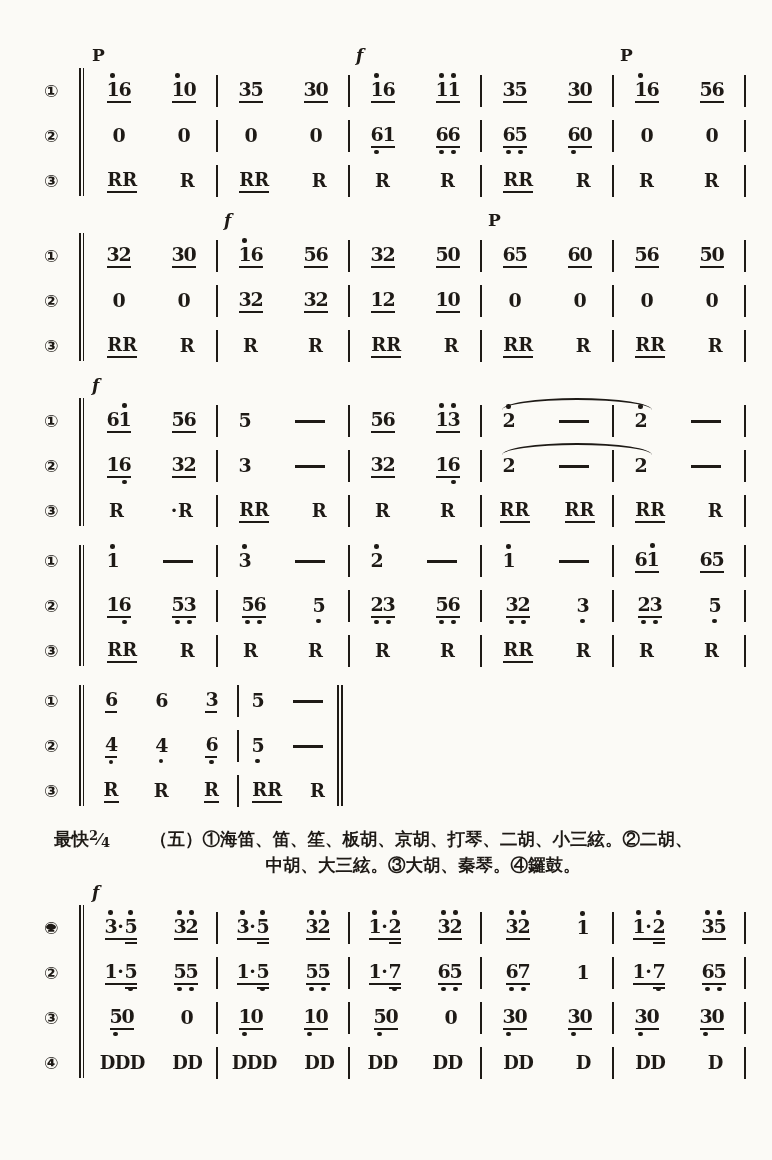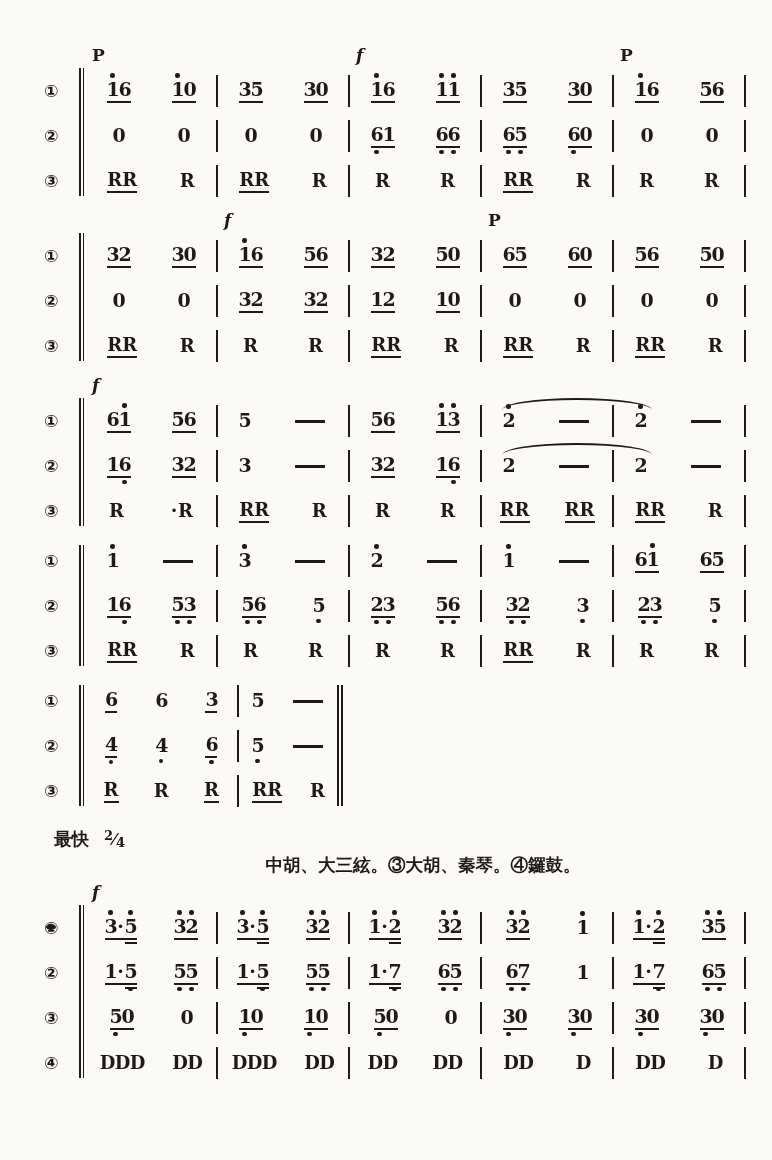--- a/index.html
+++ b/index.html
@@ -52,21 +52,21 @@
     position:absolute; left:63.5%; width:22.5%; height:12px; top:-3px;
     border-top:2.2px solid var(--ink);
     border-radius:50% 50% 0 0 / 100% 100% 0 0;
   }
   
   .textline{
     display:flex; align-items:baseline; gap:40px;
     font-weight:bold; font-size:17.5px; margin:16px 0 2px; padding-left:10px;
   }
   .tempo{ white-space:nowrap; }
-  .frac{ margin-left:15px; }
+  .frac{ margin-left:0; }
   .frac .fn{ font-size:13px; vertical-align:5px; }
   .frac .fd{ font-size:13px; vertical-align:-2px; }
   .legend2{ text-align:center; font-weight:bold; font-size:17.5px; padding-left:56px; margin-bottom:6px; }
   .blot{ position:absolute; left:46px; top:924px; width:10px; height:6px; border-radius:50%; background:var(--ink); }
 </style>
 </head>
 <body>
 
 <div id="score-top">
     <div class="sys">
@@ -2104,20 +2104,21 @@
           </div>
         </div>
         <div class="openbar" style="top: 4px; bottom: 5px;"></div>
         <div class="closebar" style="top: 4px; bottom: 5px;"></div>
       </div>
     </div>
   </div>
 
 <div class="textline">
   <span class="tempo"><span>最快</span><span class="frac"><span class="fn">2</span>⁄<span class="fd">4</span></span></span>
+  <span>（五）①海笛、笛、笙、板胡、京胡、打琴、二胡、小三絃。②二胡、</span>
 </div>
 <div class="legend2">中胡、大三絃。③大胡、秦琴。④鑼鼓。</div>
 
 <div id="score-bottom">
     <div class="sys">
       <div class="syswrap">
         <div class="marks">
           <div class="mcell">
             <div class="mark it">f</div>
           </div>

